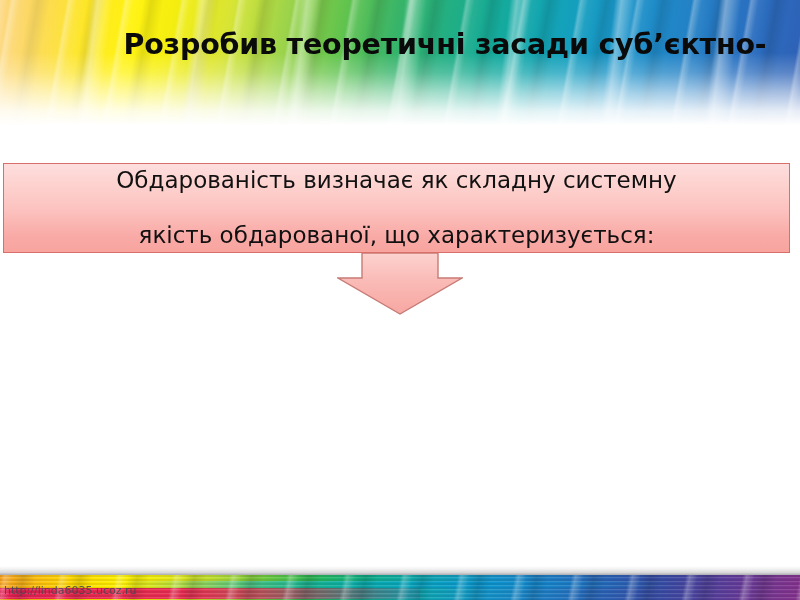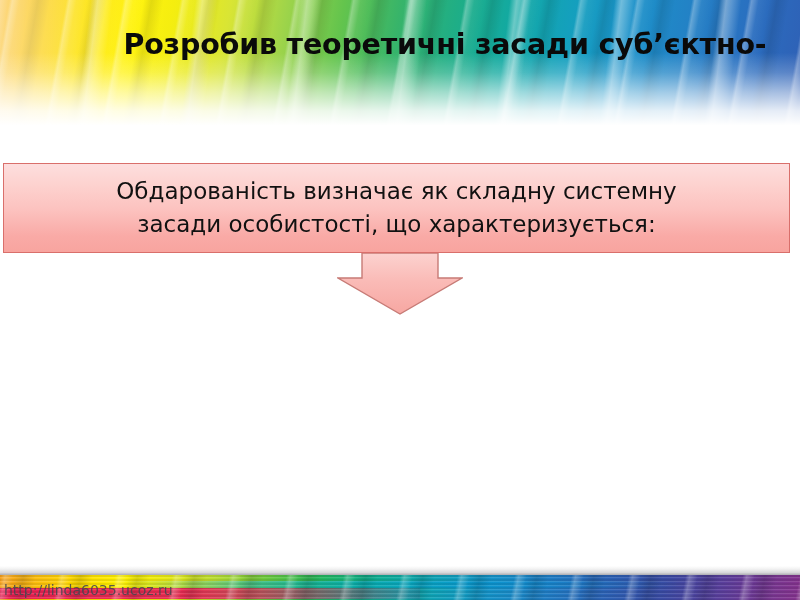--- a/index.html
+++ b/index.html
@@ -127,21 +127,21 @@
     border: 1px solid #d96f6b;
     background: linear-gradient(to bottom,
       #fddede 0%,
       #fdd3d0 22%,
       #fcc2bf 52%,
       #f9aaa6 82%,
       #f8a49f 100%);
     display: flex;
     flex-direction: column;
     align-items: center;
-    justify-content: center;
+    justify-content: space-between;
     z-index: 6;
   }
   .callout-line {
     color: #111111;
     font-size: 23px;
     line-height: 33px;
     white-space: nowrap;
   }
 
   
@@ -242,21 +242,21 @@
       rgba(0,180,220,0.0) 0%,
       rgba(0,180,225,0.45) 25%,
       rgba(0,150,215,0.40) 65%,
       rgba(20,90,190,0.0) 100%);
   }
   #footer-url {
     position: absolute;
     left: 4px;
     bottom: 5px;
     font-family: "DejaVu Sans", sans-serif;
-    font-size: 14px;
+    font-size: 11px;
     line-height: 9px;
     color: rgba(70,70,80,0.88);
     letter-spacing: 0px;
     white-space: nowrap;
     z-index: 3;
     margin-top: 8px;
   }
 
   
   #content-canvas {
@@ -291,21 +291,21 @@
         <stop offset="45%" stop-color="#fabbb7"></stop>
         <stop offset="100%" stop-color="#f7a7a2"></stop>
       </linearGradient>
     </defs>
     <polygon points="25,1 101,1 101,26 125,26 63,62 1,26 25,26" fill="url(#arrowGrad)" stroke="#c77b76" stroke-width="1.4"></polygon>
   </svg>
 </div>
 
 <div id="callout-box">
   <div class="callout-line">Обдарованість визначає як складну системну</div>
-  <div class="callout-line">засади особистості, що характеризується:</div>
+  <div class="callout-line">якість обдарованої, що характеризується:</div>
 </div>
 
 <div id="content-canvas"></div>
 
 <div id="bottom-footer">
   <div class="footer-grey"></div>
   <div class="footer-stripes">
     <div class="fs-base"></div>
     <div class="fs-cyanband"></div>
     <div class="fs-magenta"></div>

